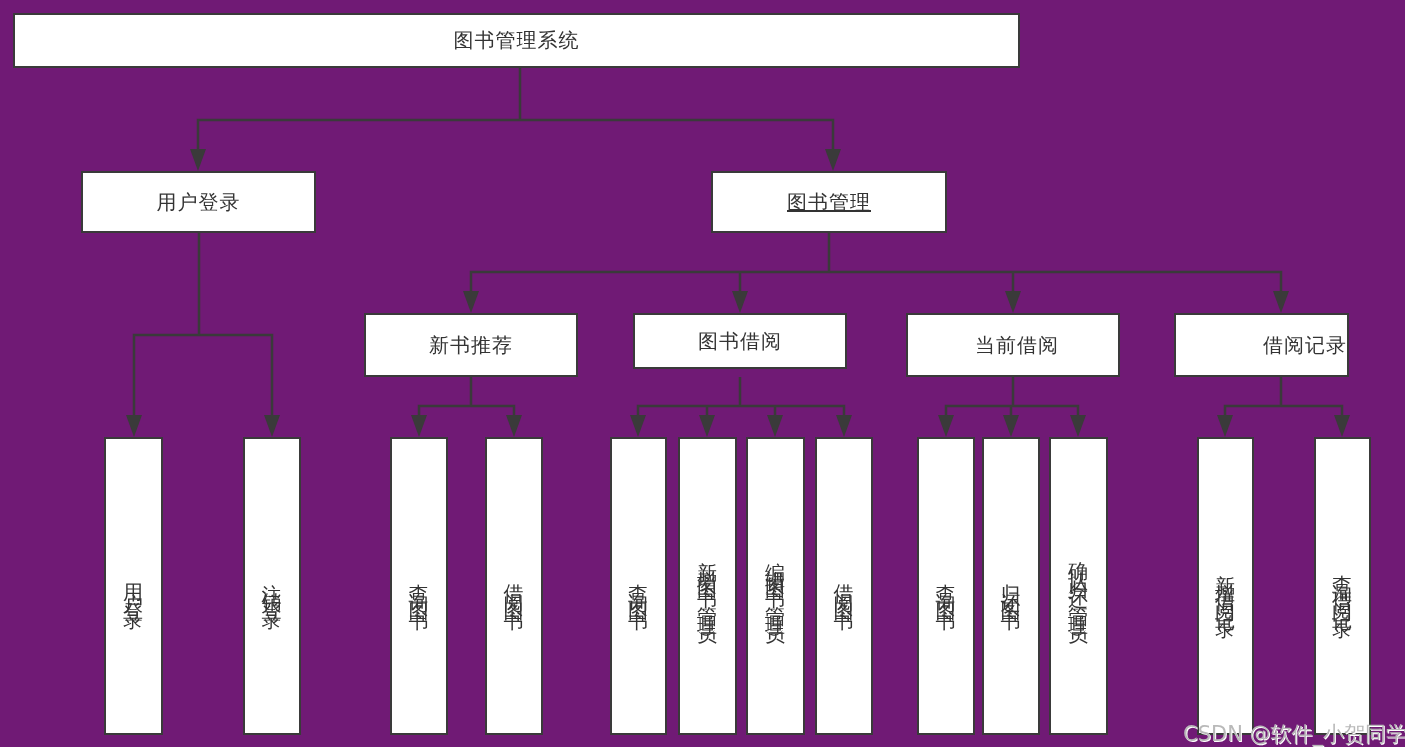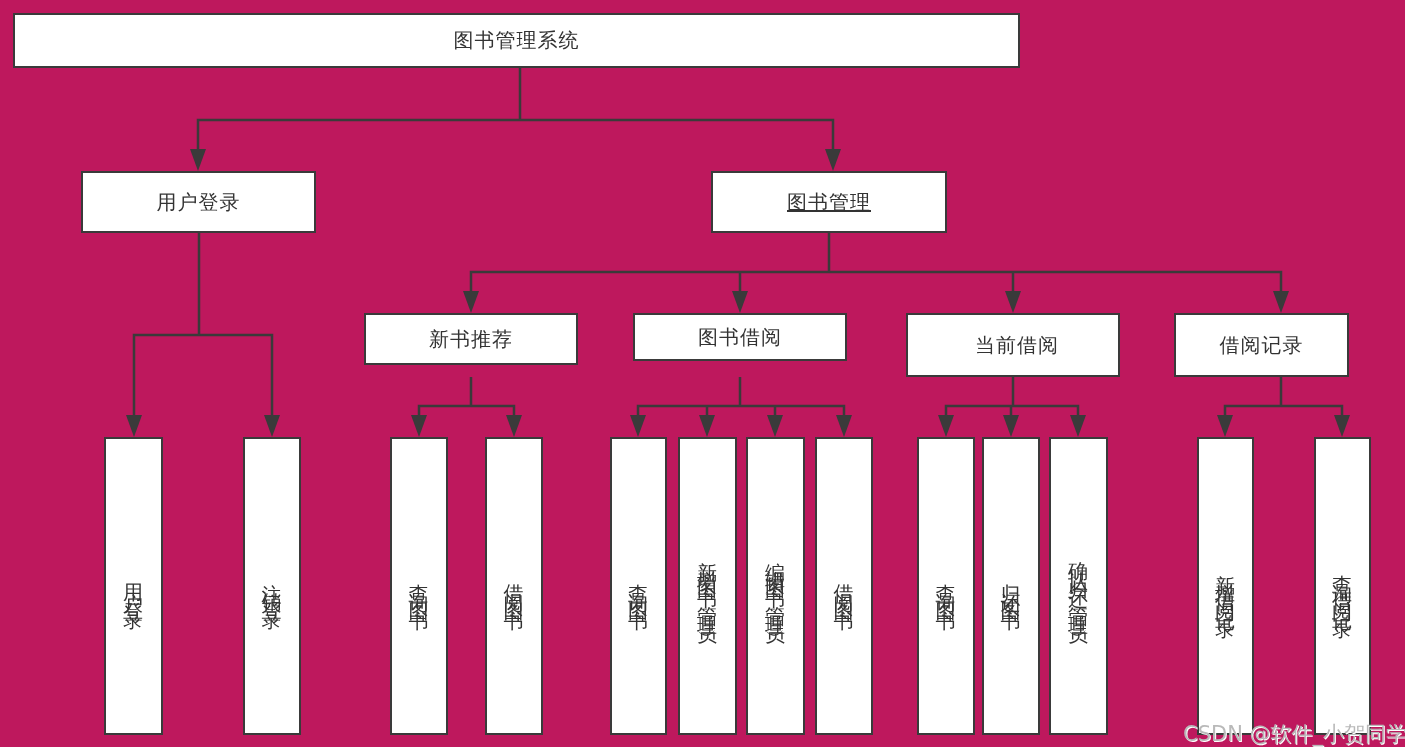--- a/index.html
+++ b/index.html
@@ -4,21 +4,21 @@
 <style>
   html, body {
     margin: 0;
     padding: 0;
     background: #ffffff;
   }
   .canvas {
     position: relative;
     width: 1405px;
     height: 747px;
-    background: #be185d;
+    background: #701a75;
     font-family: "DejaVu Sans", sans-serif;
     color: #333333;
     overflow: hidden;
   }
   .connectors {
     position: absolute;
     left: 0;
     top: 0;
     z-index: 1;
   }
@@ -104,30 +104,30 @@
     <span>图书管理系统</span>
   </div>
 
   <div class="box hbox" style="left:81px; top:171px; width:235px; height:62px;">
     <span>用户登录</span>
   </div>
   <div class="box hbox" style="left:711px; top:171px; width:236px; height:62px;text-decoration:underline;">
     <span>图书管理</span>
   </div>
 
-  <div class="box hbox" style="left:364px; top:313px; width:214px; height:52px;">
+  <div class="box hbox" style="left:364px; top:313px; width:214px; height:64px;">
     <span>新书推荐</span>
   </div>
-  <div class="box hbox" style="left:633px; top:313px; width:214px; height:48px;">
+  <div class="box hbox" style="left:633px; top:313px; width:214px; height:56px;">
     <span>图书借阅</span>
   </div>
   <div class="box hbox" style="left:906px; top:313px; width:214px; height:64px;padding-left:8px;">
     <span>当前借阅</span>
   </div>
-  <div class="box hbox" style="left:1174px; top:313px; width:175px; height:64px;">
+  <div class="box hbox" style="left:1174px; top:313px; width:175px; height:64px;justify-content:flex-end;">
     <span>借阅记录</span>
   </div>
 
   <div class="box vbox" style="left:104px; top:437px; width:59px; height:298px;">
     <span>用户登录</span>
   </div>
   <div class="box vbox" style="left:243px; top:437px; width:58px; height:298px;">
     <span>注销登录</span>
   </div>
 

